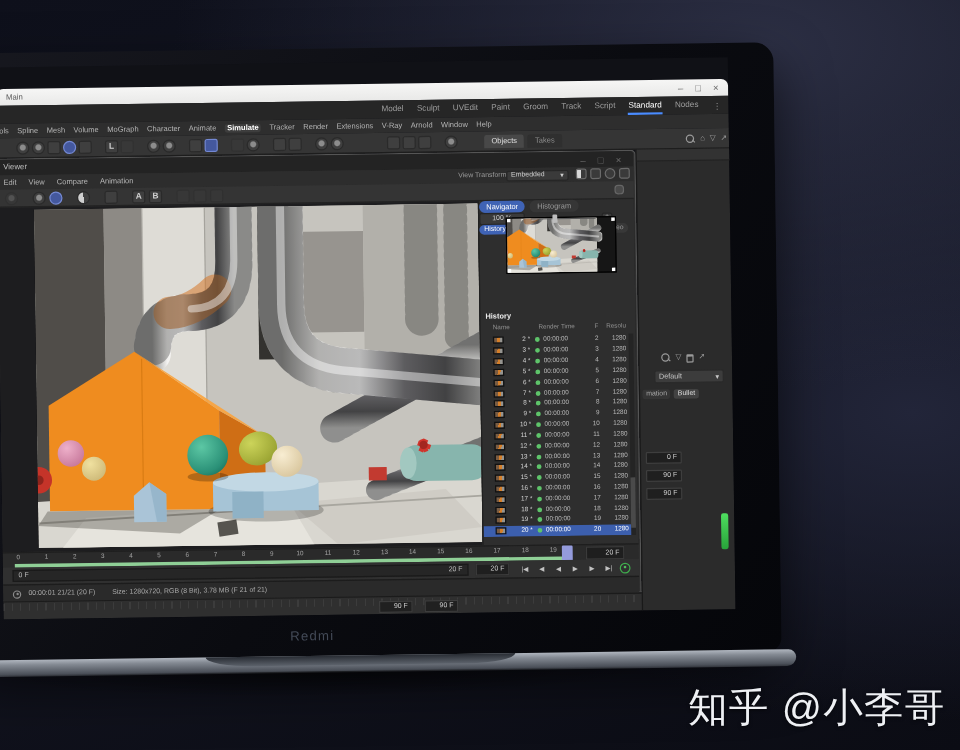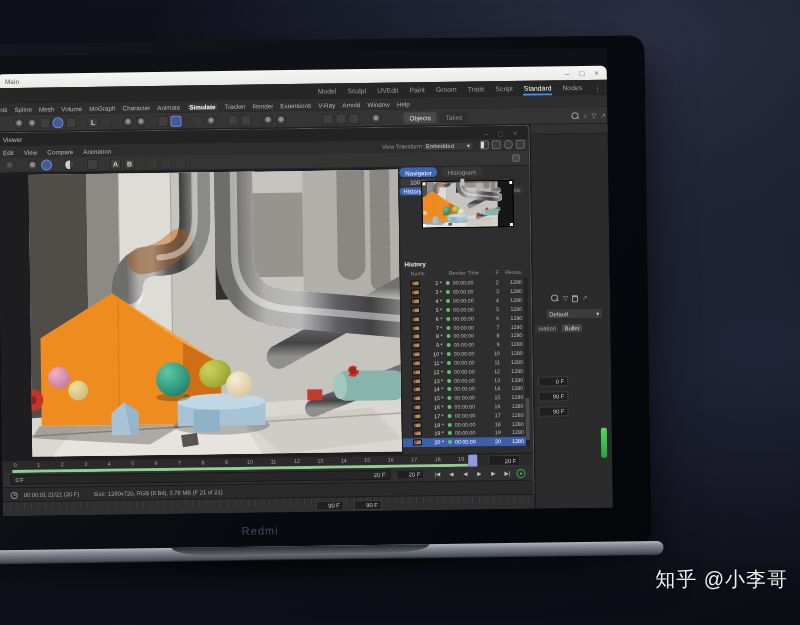--- a/index.html
+++ b/index.html
@@ -136,21 +136,21 @@
   .bfld{width:28px;height:10px;background:#202020;border:1px solid #3d3d3d;color:#cfcfcf;font-size:5.8px;
     display:flex;align-items:center;justify-content:flex-end;padding-right:3px}
   
   .gl{font-size:6.5px;color:#9a9a9a;line-height:1}
   .srch{width:8px;height:8px;position:relative}
   .srch:before{content:"";position:absolute;left:0;top:0;width:5px;height:5px;border:1px solid #9a9a9a;border-radius:50%}
   .srch:after{content:"";position:absolute;left:4.6px;top:4.6px;width:3px;height:1px;background:#9a9a9a;transform:rotate(45deg)}
   .trash{width:6px;height:7px;border:1px solid #9a9a9a;border-top-width:2px;border-radius:1px}
   .micro{width:8px;height:8px;border-radius:3px;background:#4a4a4a;border:1px solid #666}
   
-  .wm{position:absolute;right:12px;bottom:32px;color:#eef0f4;font-size:20px;letter-spacing:1px;
+  .wm{position:absolute;right:12px;bottom:12px;color:#eef0f4;font-size:33px;letter-spacing:1px;
     text-shadow:0 1px 3px rgba(0,0,0,.6)}
 </style>
 </head>
 <body>
 
 <div id="stage">
 
   <svg width="0" height="0" style="position:absolute" aria-hidden="true">
     <defs>
       <linearGradient id="gV" x1="0" y1="0" x2="1" y2="0">

